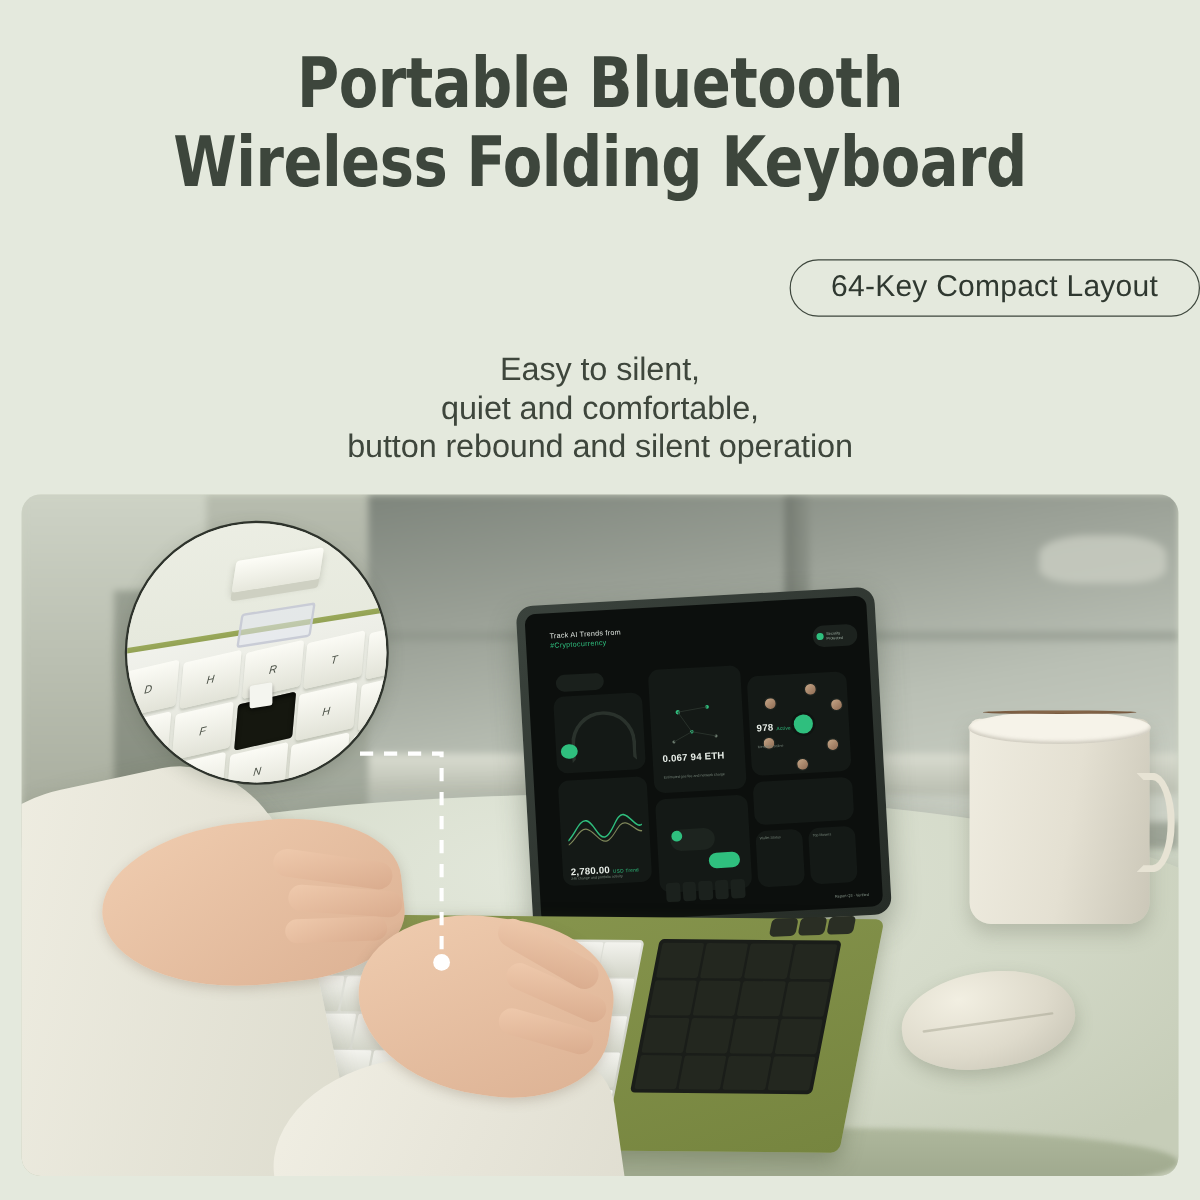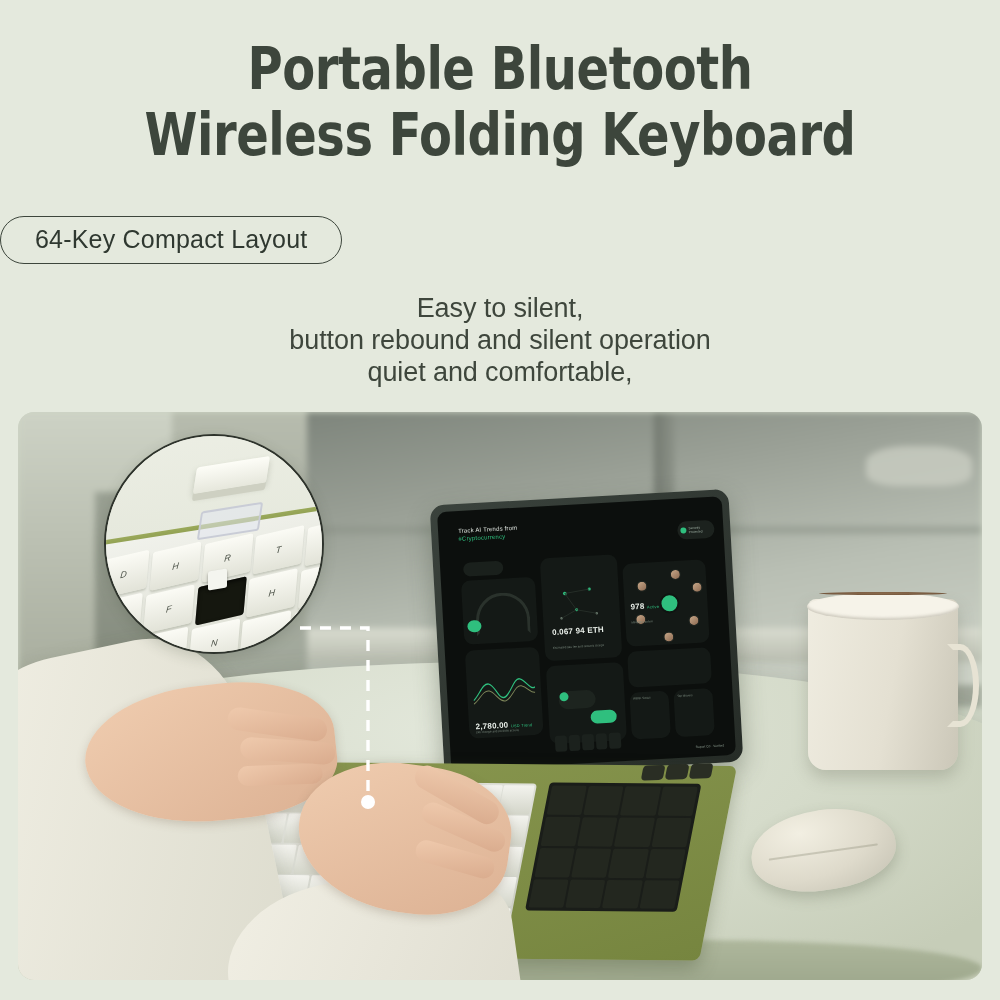--- a/index.html
+++ b/index.html
@@ -19,21 +19,21 @@
     color:#3d463c;
     font-family:"Liberation Sans Narrow","DejaVu Sans Condensed","Liberation Sans",sans-serif;
     font-weight:700;
     font-size:58px;
     line-height:66px;
     letter-spacing:-0.5px;
     transform:scaleX(0.92);
   }
   .headline .l2{display:block;}
 
-  .badge-wrap{position:absolute;left:0;right:0;top:216px;text-align:left;}
+  .badge-wrap{position:absolute;left:0;right:0;top:216px;text-align:right;}
   .badge{
     display:inline-block;
     padding:9px 34px 11px;
     border:1.6px solid #3d463c;
     border-radius:999px;
     color:#2f3830;
     font-size:25px;
     line-height:26px;
     letter-spacing:0.2px;
     background:transparent;
@@ -399,22 +399,22 @@
     <span class="l1">Portable Bluetooth</span>
     <span class="l2">Wireless Folding Keyboard</span>
   </div>
 
   <div class="badge-wrap">
     <span class="badge">64-Key Compact Layout</span>
   </div>
 
   <div class="sub">
     <span>Easy to silent,</span>
+    <span>quiet and comfortable,</span>
     <span>button rebound and silent operation</span>
-    <span>quiet and comfortable,</span>
   </div>
 
   <div class="photo">
 
     <div class="blurwrap">
       <div class="bg-wall"></div>
       <div class="bg-window"></div>
       <div class="bg-frame-h"></div>
       <div class="bg-frame-v"></div>
       <div class="bg-car"></div>

